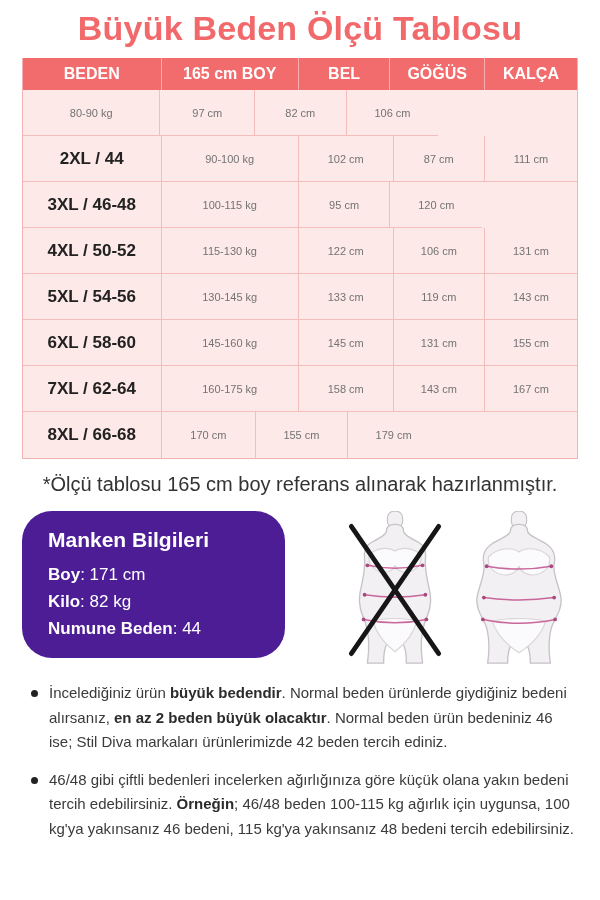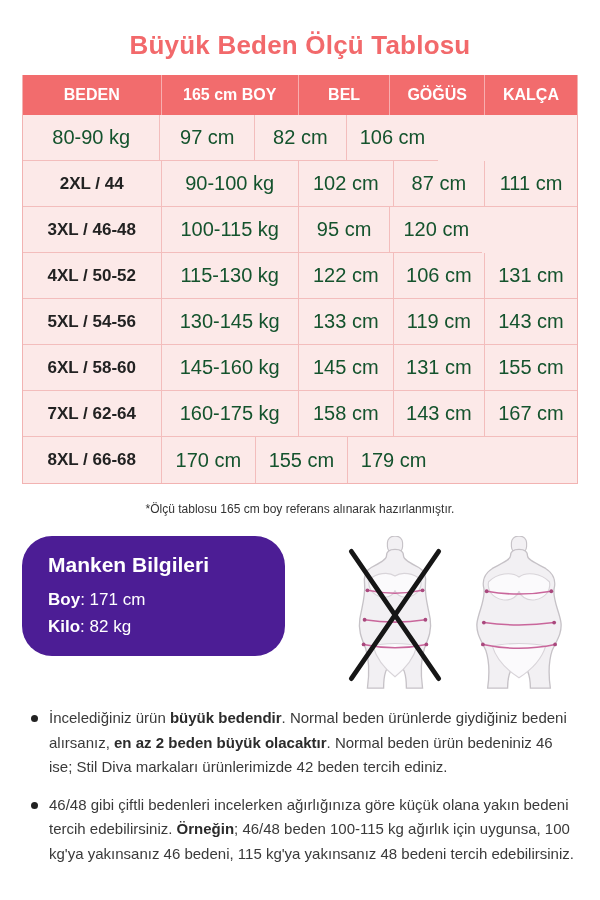--- a/index.html
+++ b/index.html
@@ -6,65 +6,65 @@
   html, body { width: 600px; height: 900px; overflow: hidden; }
   body {
     background: #ffffff;
     font-family: "Liberation Sans", "DejaVu Sans", sans-serif;
     color: #3a3a3a;
   }
   .page { width: 600px; height: 900px; position: relative; }
 
   
   .title {
-    margin-top: 27px;
+    margin-top: 10px;
     text-align: center;
-    font-size: 26px;
+    font-size: 34px;
     font-weight: bold;
     color: #f2696b;
     letter-spacing: 0.2px;
     height: 36px;
     line-height: 36px;
   }
 
   
   .size-table {
     margin: 12px 22px 0 22px;
     width: 556px;
     border: 1px solid #f2b3b2;
     border-top: none;
   }
-  .thead { display: flex; background: #f26c6d; height: 40px; }
+  .thead { display: flex; background: #f26c6d; height: 32px; }
   .th {
     display: flex; align-items: center; justify-content: center;
     color: #ffffff; font-weight: bold; font-size: 16px;
     border-right: 1px solid rgba(255,255,255,0.45);
   }
   .th:last-child { border-right: none; }
   .tr { display: flex; height: 46px; background: #fce9e8; }
   .td {
     display: flex; align-items: center; justify-content: center;
-    font-size: 20px; color: #14532d;
+    font-size: 11px; color: #737373;
     border-right: 1px solid #f3bdbc;
     border-bottom: 1px solid #f3bdbc;
   }
   .td:last-child { border-right: none; }
   .tr:last-child .td { border-bottom: none; }
   .col0 { width: 25.0%; }
   .col1 { width: 24.8%; }
   .col2 { width: 17.1%; }
   .col3 { width: 16.5%; }
   .col4 { width: 16.6%; }
   .td.col0 { font-weight: bold; font-size: 17px; color: #222222; }
 
   
   .footnote {
     margin-top: 14px;
     text-align: center;
-    font-size: 12px;
+    font-size: 20px;
     color: #333333;
     line-height: 22px;
   }
 
   
   .info-row {
     margin: 16px 22px 0 22px;
     display: flex;
     justify-content: space-between;
     align-items: flex-start;
@@ -183,20 +183,21 @@
   </div>
 
   <p class="footnote">*Ölçü tablosu 165 cm boy referans alınarak hazırlanmıştır.</p>
 
   <div class="info-row">
 
     <div class="model-card">
       <div class="model-title">Manken Bilgileri</div>
       <div class="model-line"><b>Boy</b><span>: 171 cm</span></div>
       <div class="model-line"><b>Kilo</b><span>: 82 kg</span></div>
+      <div class="model-line"><b>Numune Beden</b><span>: 44</span></div>
     </div>
 
     <div class="figures">
 
       <div class="figure-wrap">
         <svg width="114" height="158" viewBox="0 0 120 166">
           <rect x="52" y="0" width="16" height="18" rx="7" fill="#f2f0f3" stroke="#c6c2c7" stroke-width="1.2"></rect>
           <path d="M60,14 C53,14 51,17 51,21 C51,25 43,29 35,33 C29,36 27,43 28,51
                    C29,63 25,75 23,87 C21,99 25,108 29,118 C33,130 33,145 31,160
                    L48,160 C48,147 50,136 60,130 C70,136 72,147 72,160 L89,160

